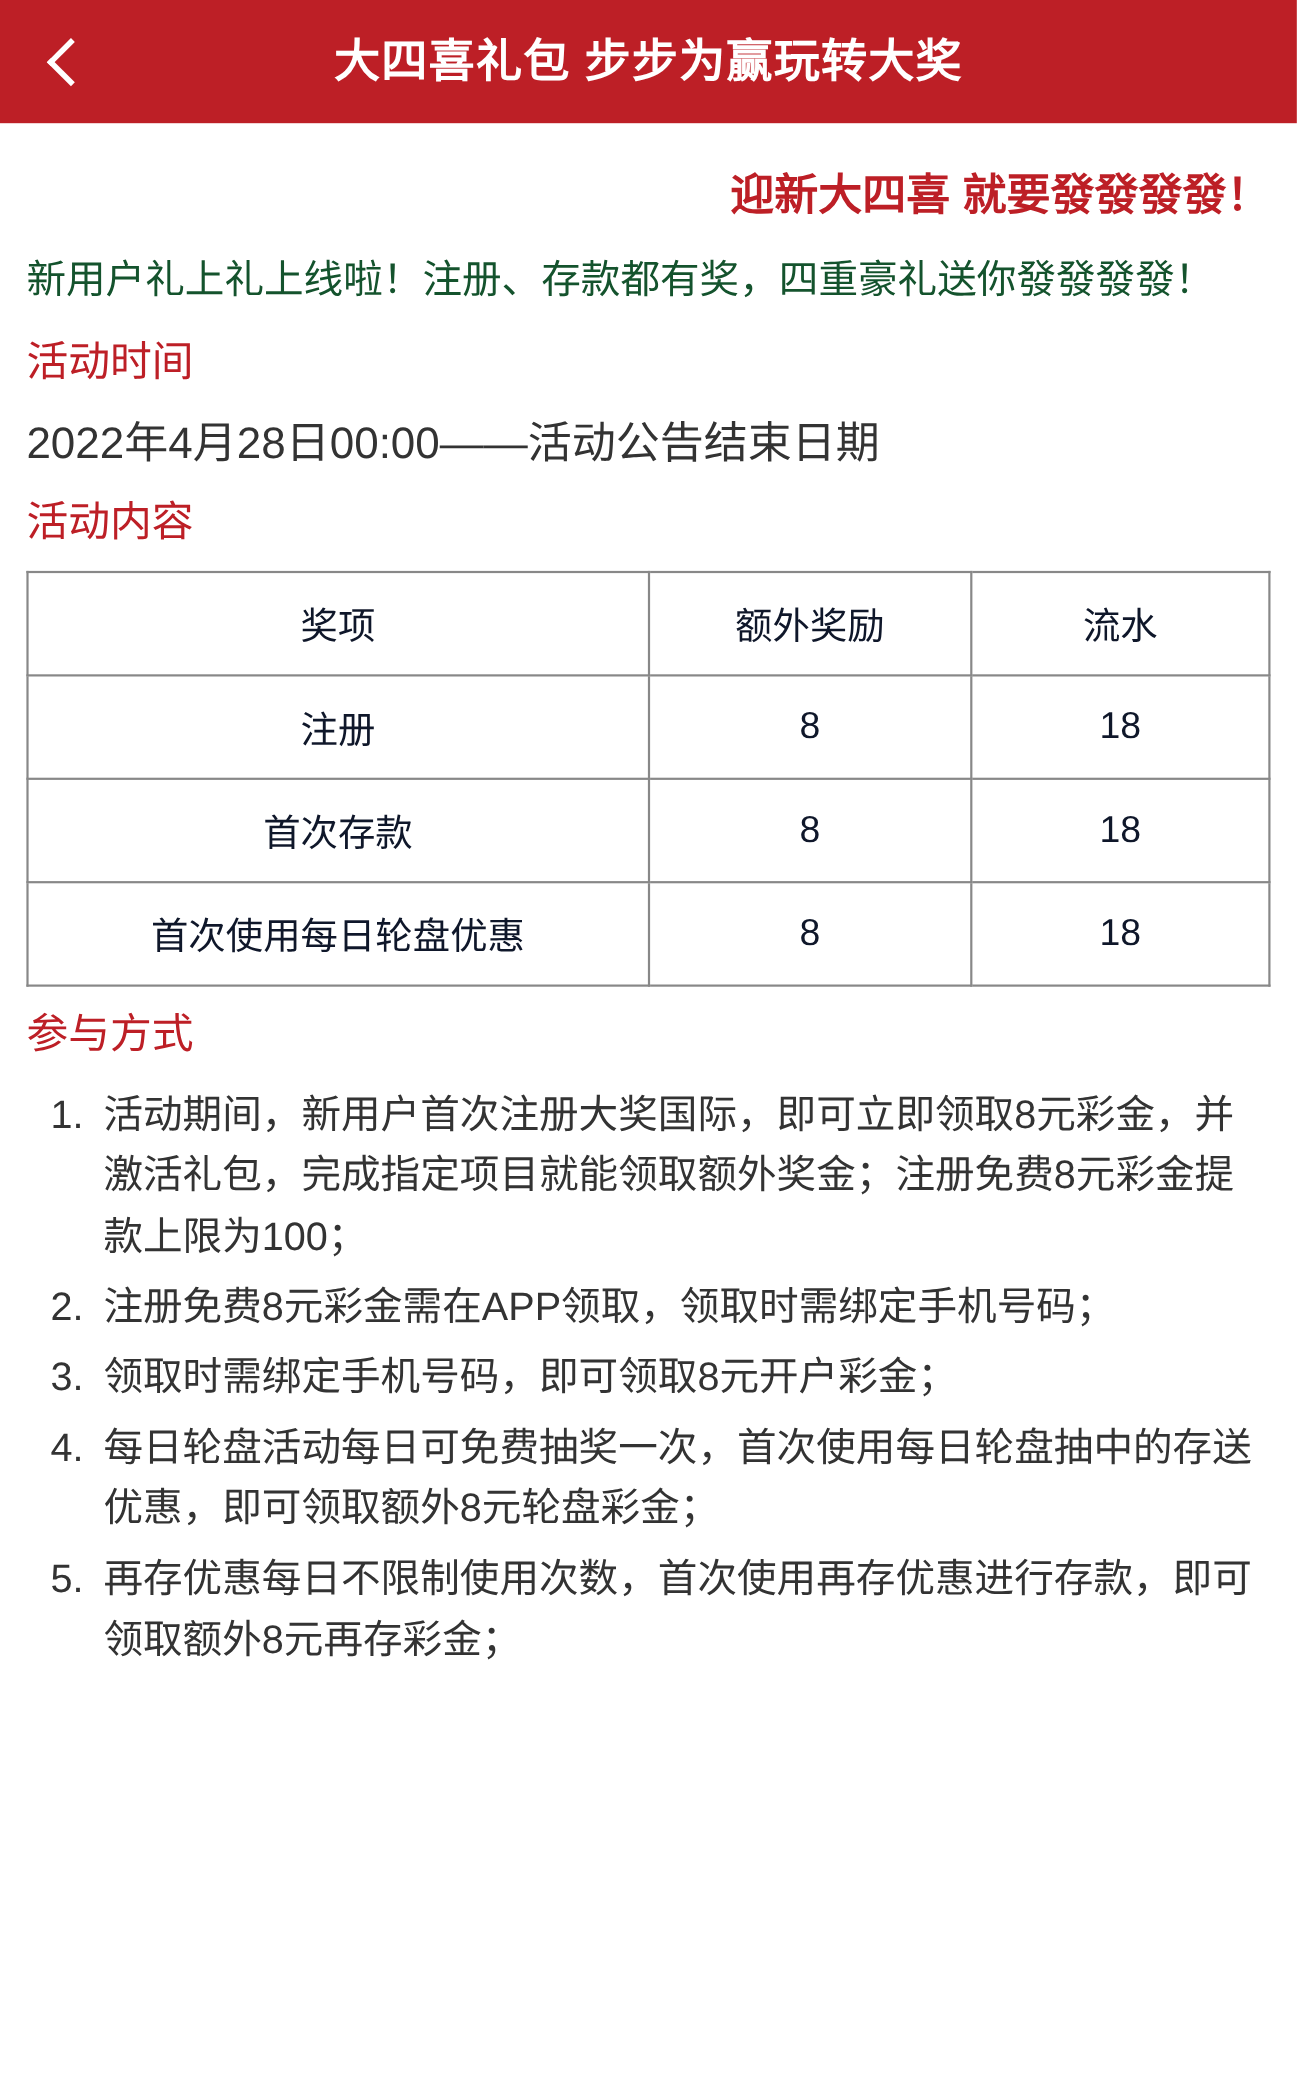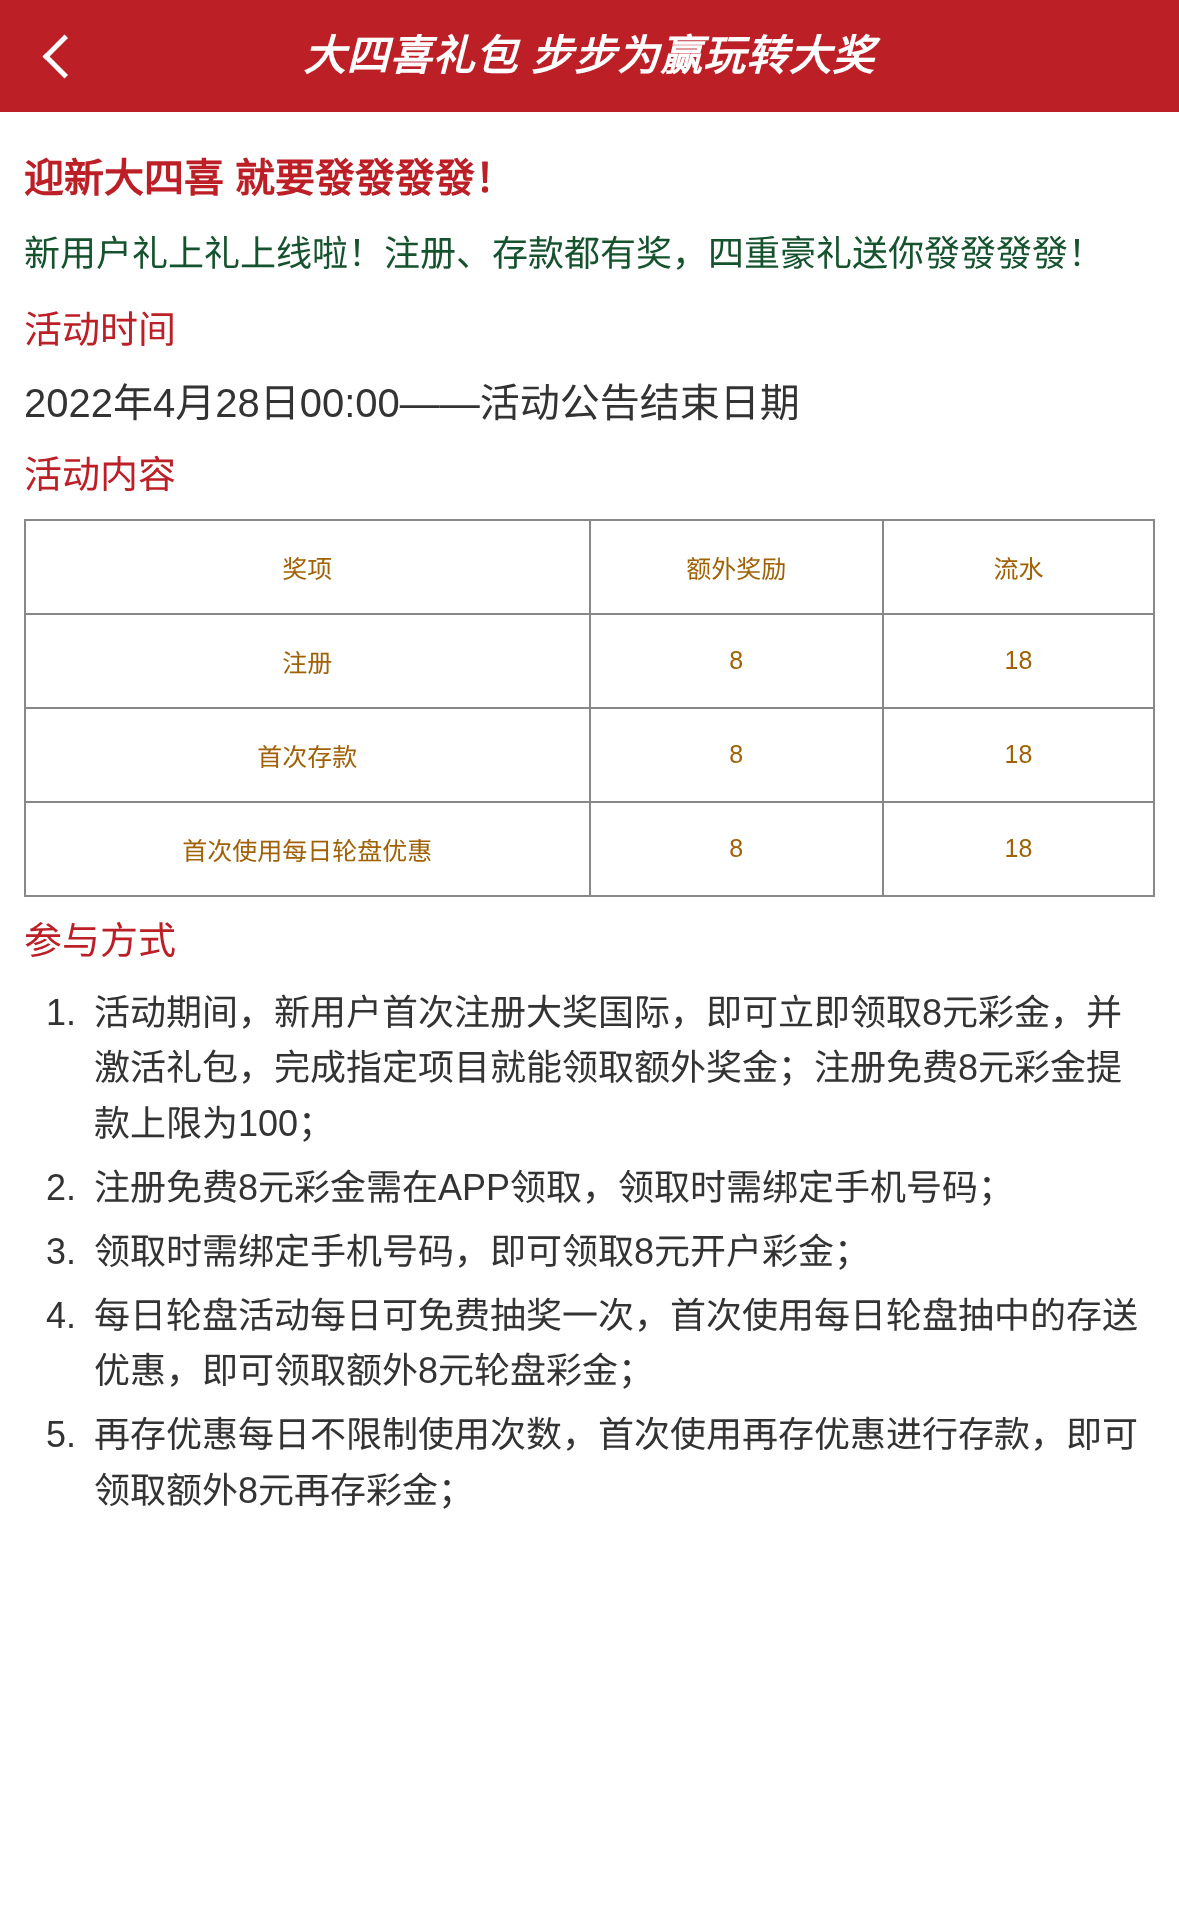--- a/index.html
+++ b/index.html
@@ -16,21 +16,20 @@
   }
 
   
   .appbar {
     position: relative;
     height: 112px;
     background: #bd1f26;
     display: flex;
     align-items: center;
     justify-content: center;
-    font-style: italic;
   }
   .appbar-back {
     position: absolute;
     left: 32px;
     top: 50%;
     transform: translateY(-50%);
     width: 56px;
     height: 56px;
     display: flex;
     align-items: center;
@@ -56,20 +55,21 @@
   
   .content {
     padding: 34px 24px 40px 24px;
   }
   .lead-title {
     color: #bd1f26;
     font-size: 40px;
     font-weight: bold;
     margin: 8px 0 24px 0;
     line-height: 1.2;
+    text-align: right;
   }
   .para {
     font-size: 36px;
     line-height: 1.55;
     color: #14532d;
     margin: 0 0 26px 0;
   }
   .section-title {
     color: #bd1f26;
     font-size: 38px;
@@ -88,23 +88,23 @@
   table.reward {
     width: 100%;
     border-collapse: collapse;
     margin: 14px 0 22px 0;
     table-layout: fixed;
   }
   table.reward th,
   table.reward td {
     border: 2px solid #888888;
     text-align: center;
-    font-size: 25px;
+    font-size: 34px;
     font-weight: normal;
-    color: #a16207;
+    color: #0f172a;
     height: 84px;
     padding: 4px 6px;
   }
   table.reward col.c1 { width: 50%; }
   table.reward col.c2 { width: 26%; }
   table.reward col.c3 { width: 24%; }
 
   
   ol.steps {
     margin: 10px 0 0 0;

